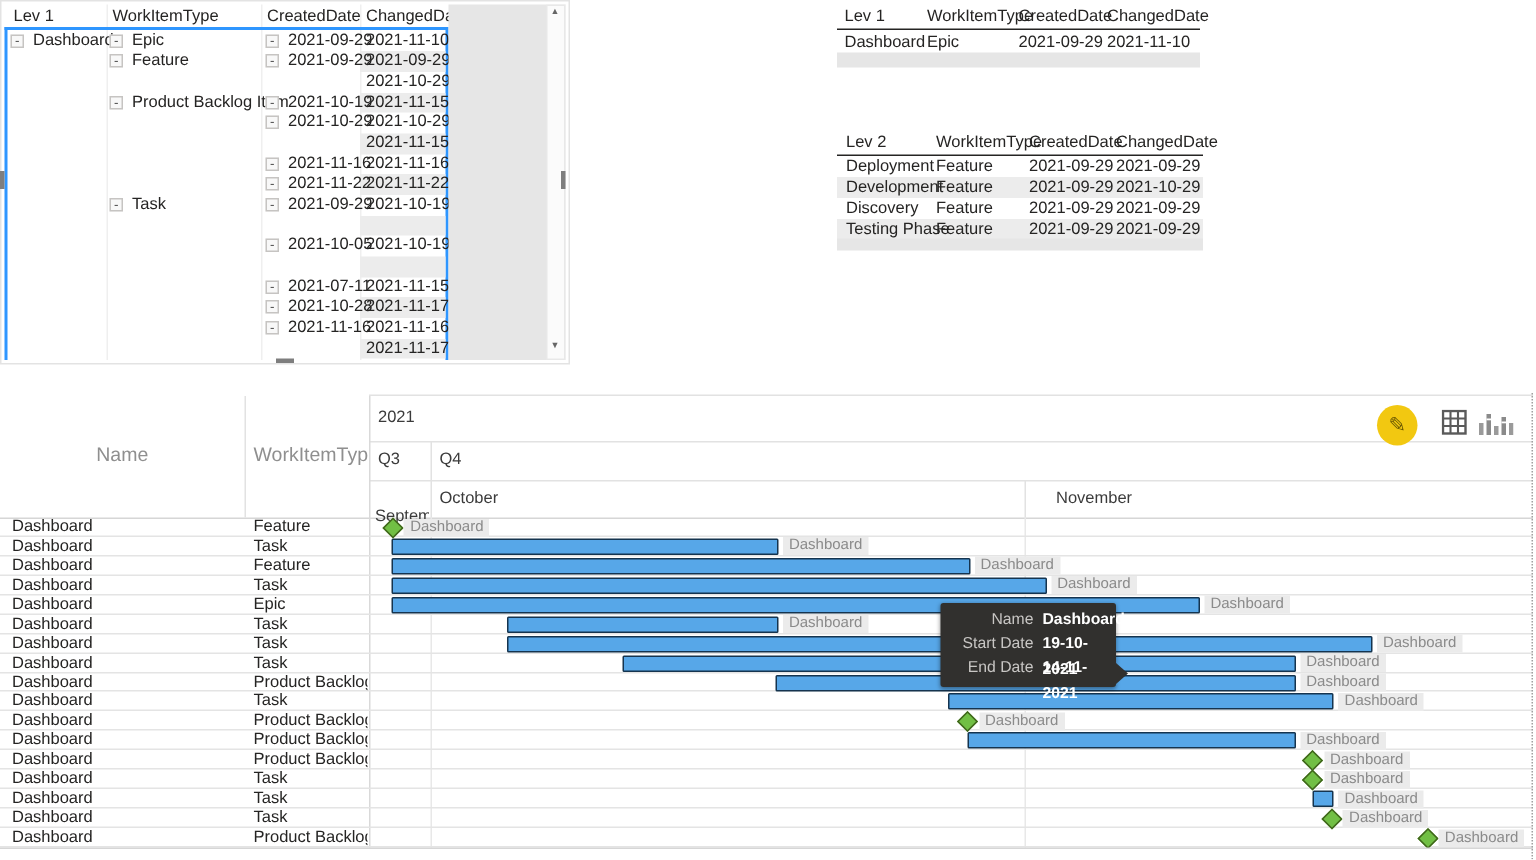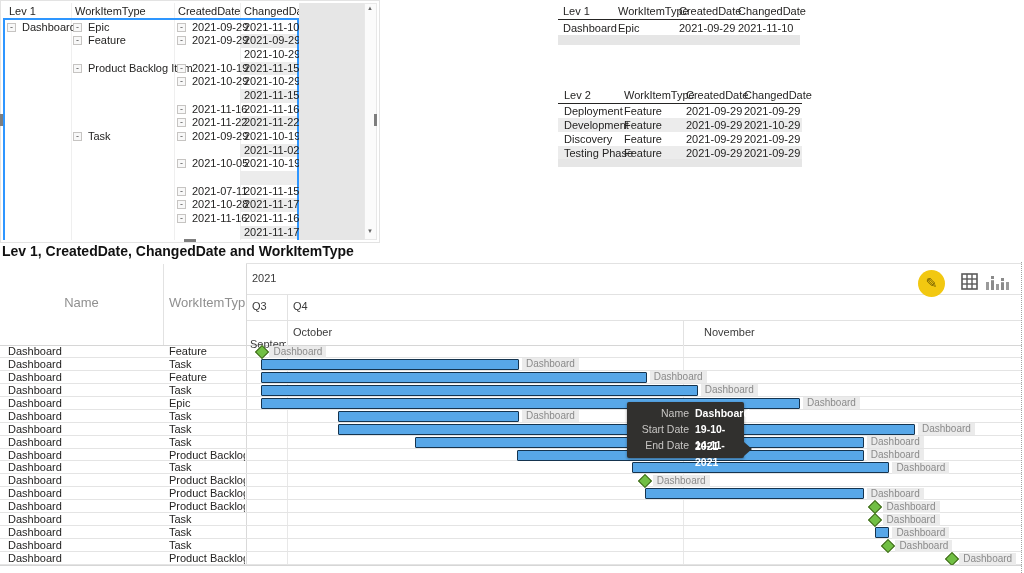--- a/index.html
+++ b/index.html
@@ -112,23 +112,20 @@
           <div style="position: absolute; left: 243px; top: 0px; height: 13.68px; line-height: 13.68px; font-size: 11px; white-space: nowrap;">2021-11-22</div>
         </div>
         <div style="position: absolute; left: 0px; top: 128.94px; width: 297px; height: 13.68px;">
           <div class="expand" style="left: 72px; top: 2px;">-</div>
           <div style="position: absolute; left: 87px; top: 0px; height: 13.68px; line-height: 13.68px; font-size: 11px; white-space: nowrap;">Task</div>
           <div class="expand" style="left: 176px; top: 2px;">-</div>
           <div style="position: absolute; left: 191px; top: 0px; height: 13.68px; line-height: 13.68px; font-size: 11px; white-space: nowrap;">2021-09-29</div>
           <div style="position: absolute; left: 243px; top: 0px; height: 13.68px; line-height: 13.68px; font-size: 11px; white-space: nowrap;">2021-10-19</div>
         </div>
         <div class="band" style="left: 239px; top: 142.62px; width: 57px; height: 13.68px; background: rgb(236, 236, 236);"></div>
-        <div style="position: absolute; left: 0px; top: 142.62px; width: 297px; height: 13.68px;">
-          <div style="position: absolute; left: 243px; top: 0px; height: 13.68px; line-height: 13.68px; font-size: 11px; white-space: nowrap;">2021-11-02</div>
-        </div>
         <div style="position: absolute; left: 0px; top: 156.3px; width: 297px; height: 13.68px;">
           <div class="expand" style="left: 176px; top: 2px;">-</div>
           <div style="position: absolute; left: 191px; top: 0px; height: 13.68px; line-height: 13.68px; font-size: 11px; white-space: nowrap;">2021-10-05</div>
           <div style="position: absolute; left: 243px; top: 0px; height: 13.68px; line-height: 13.68px; font-size: 11px; white-space: nowrap;">2021-10-19</div>
         </div>
         <div class="band" style="left: 239px; top: 169.98px; width: 57px; height: 13.68px; background: rgb(236, 236, 236);"></div>
         <div style="position: absolute; left: 0px; top: 183.66px; width: 297px; height: 13.68px;">
           <div class="expand" style="left: 176px; top: 2px;">-</div>
           <div style="position: absolute; left: 191px; top: 0px; height: 13.68px; line-height: 13.68px; font-size: 11px; white-space: nowrap;">2021-07-11</div>
           <div style="position: absolute; left: 243px; top: 0px; height: 13.68px; line-height: 13.68px; font-size: 11px; white-space: nowrap;">2021-11-15</div>
@@ -207,21 +204,20 @@
         <div style="position: absolute; left: 0px; top: 61px; width: 244px; height: 14px; padding-left: 36px;">
           <div style="position: absolute; left: 6px; top: 0px; height: 14px; line-height: 14px; font-size: 11px; white-space: nowrap;">Testing Phase</div>
           <div style="position: absolute; left: 66px; top: 0px; height: 14px; line-height: 14px; font-size: 11px; white-space: nowrap;">Feature</div>
           <div style="position: absolute; left: 128px; top: 0px; height: 14px; line-height: 14px; font-size: 11px; white-space: nowrap;">2021-09-29</div>
           <div style="position: absolute; left: 186px; top: 0px; height: 14px; line-height: 14px; font-size: 11px; white-space: nowrap;">2021-09-29</div>
         </div>
       </div>
     <div class="grayfill" style="left:0;top:74px;width:244px;height:8px;"></div>
   </div>
 
-  <div class="abs" id="gantt-title">Lev 1, CreatedDate, ChangedDate and WorkItemType</div>
 
   <div class="abs" style="left:0;top:262px;width:1022px;height:311px;">
 
     <div class="hline" style="left:246px;top:1px;width:776px;"></div>
     <div class="hline" style="left:246px;top:32px;width:776px;"></div>
     <div class="hline" style="left:246px;top:58px;width:776px;"></div>
     <div class="hline" style="left:0;top:83px;width:1022px;background:#d6d6d6;"></div>
     <div class="vline" style="left:163px;top:2px;height:81px;"></div>
     <div class="vline" style="left:246px;top:2px;height:301px;background:#d9d9d9;"></div>
     <div class="vline" style="left:287px;top:32px;height:51px;"></div>

